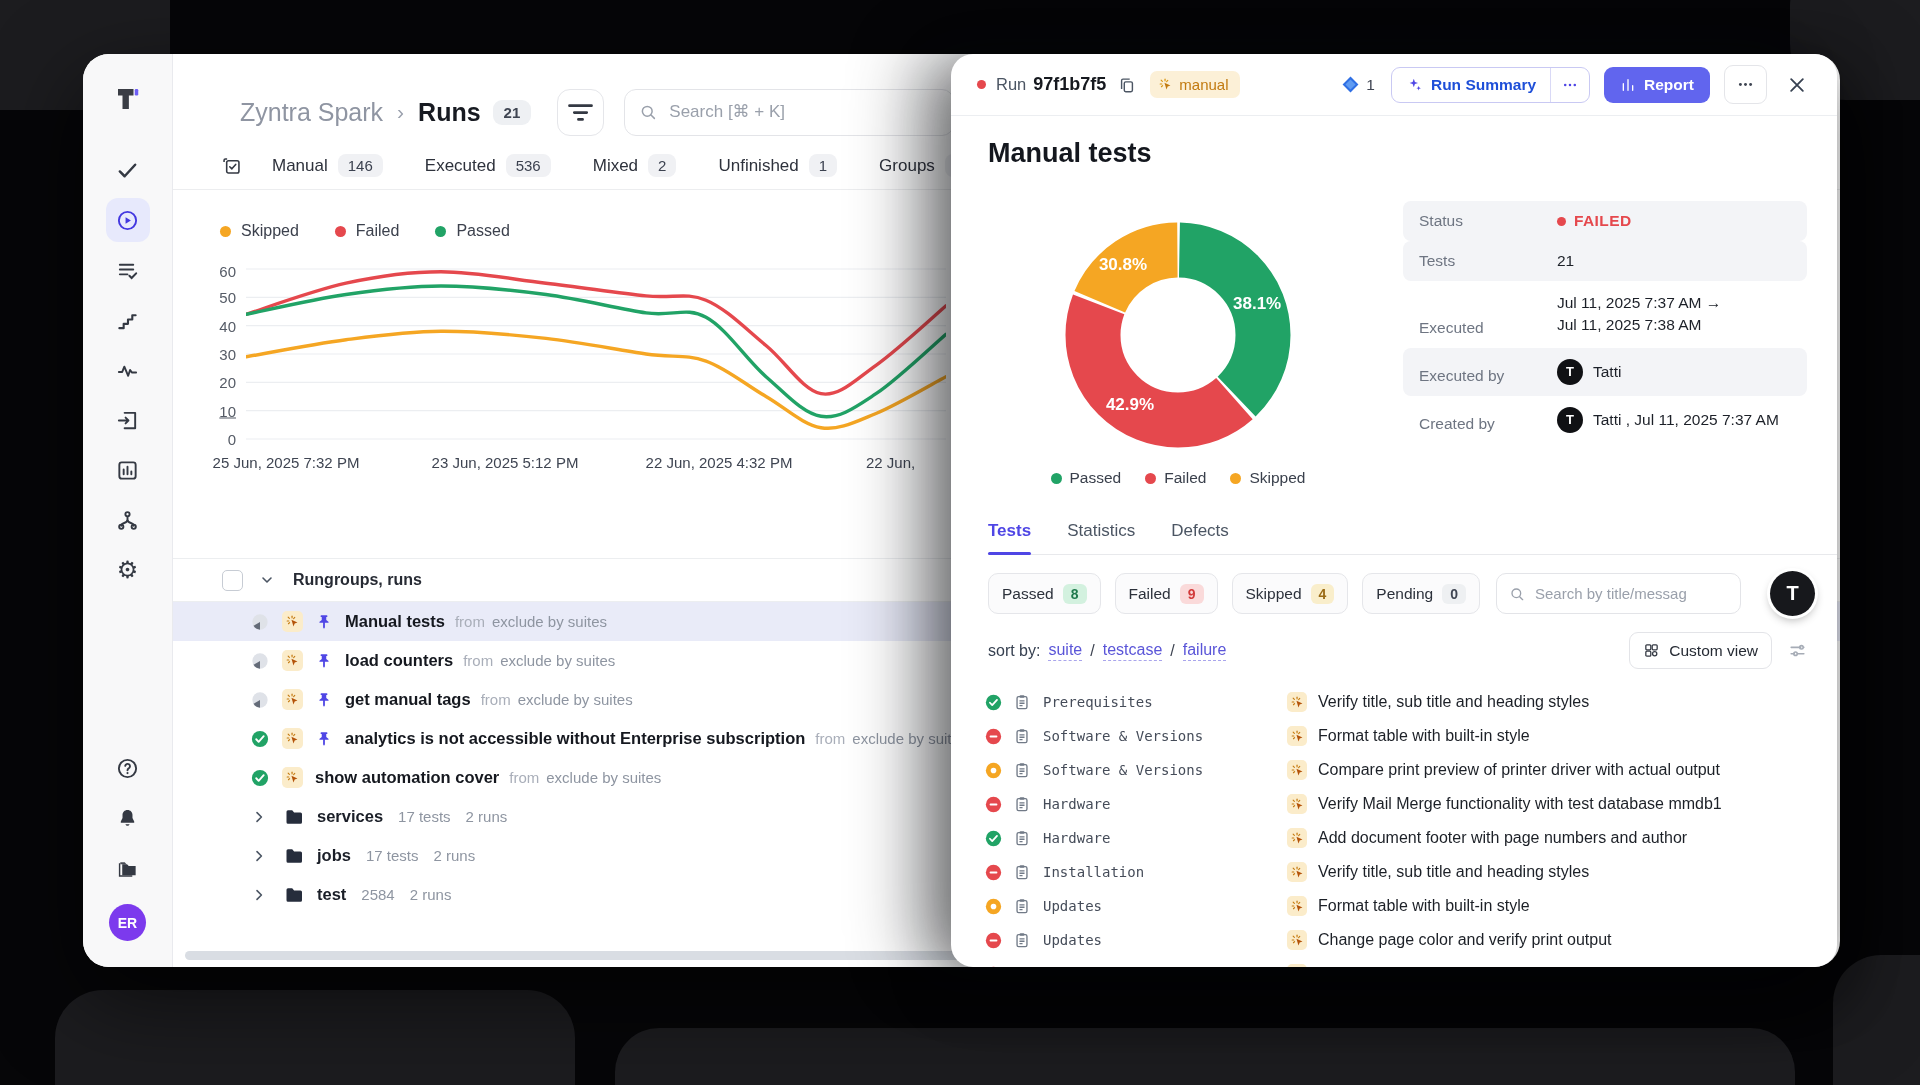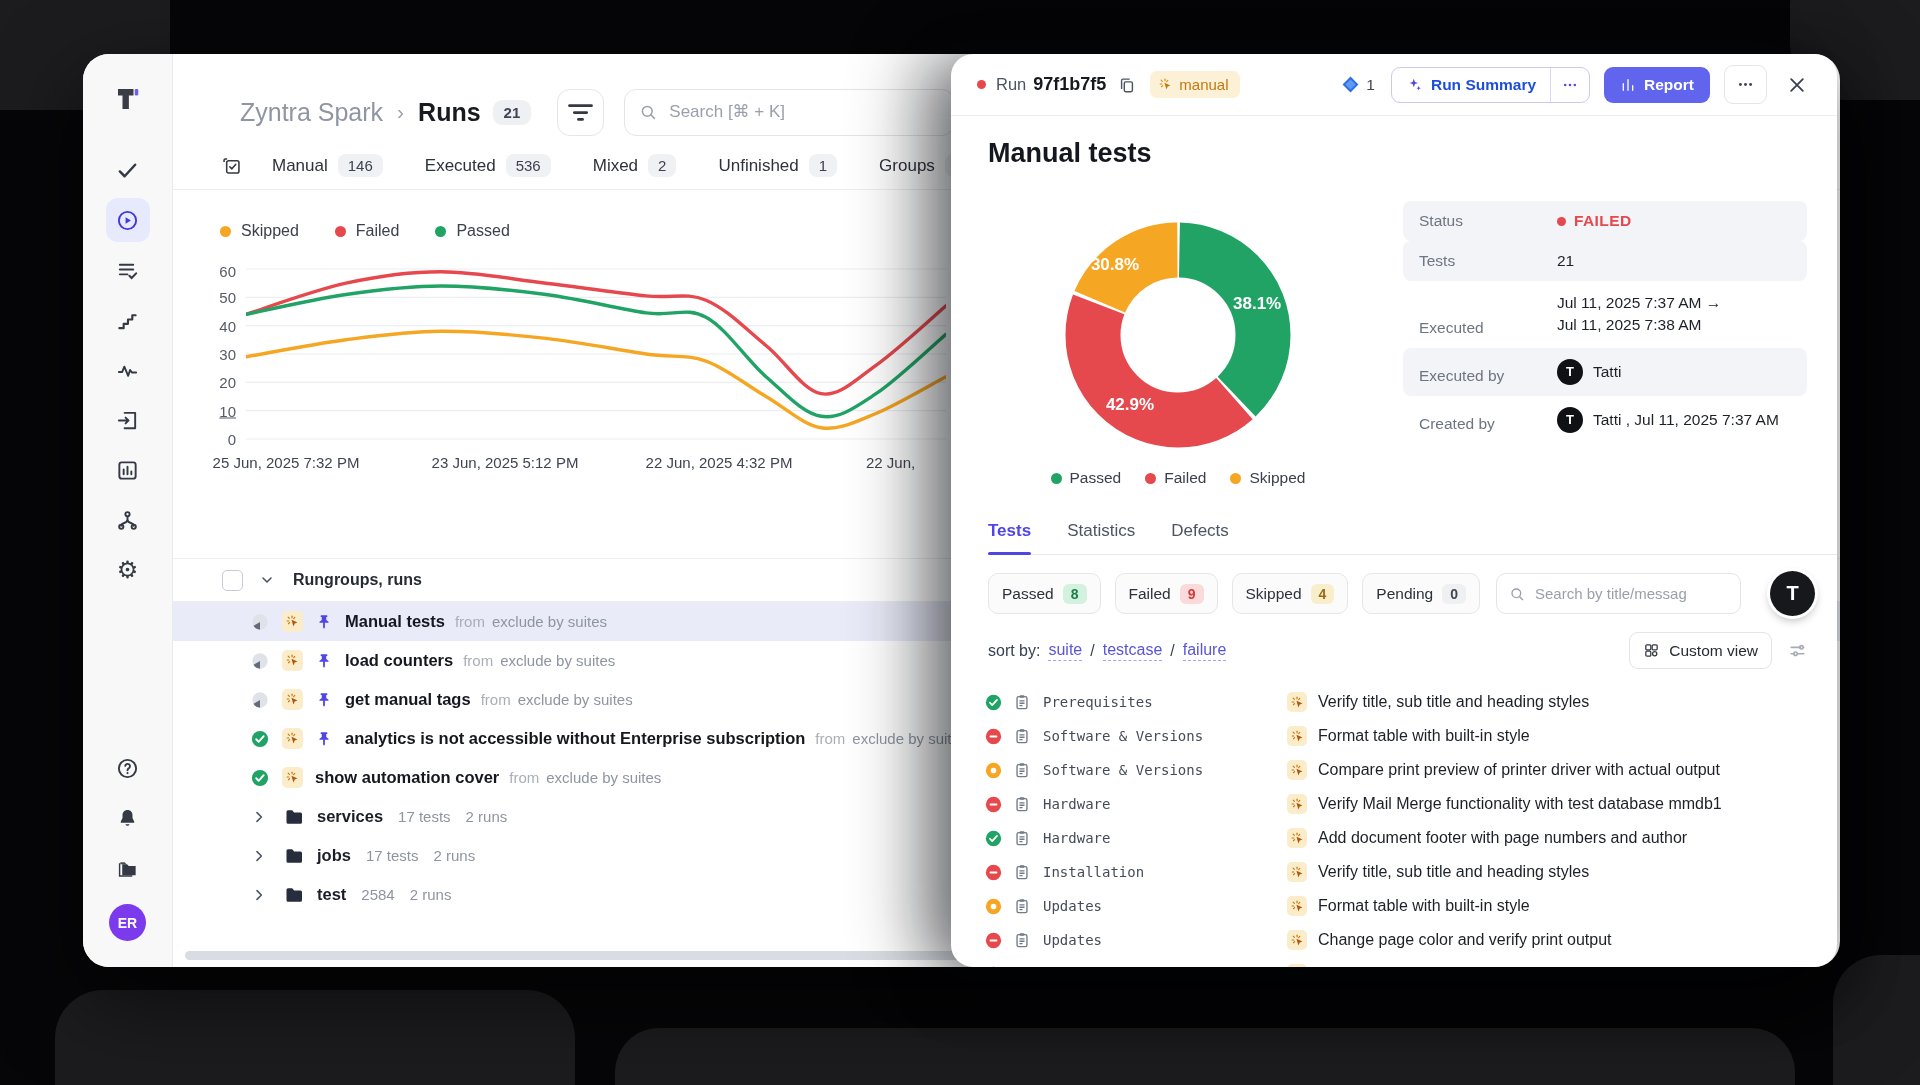--- a/index.html
+++ b/index.html
@@ -646,21 +646,21 @@
           <svg id="donut" width="240" height="240" viewBox="0 0 240 240">
               <g transform="rotate(-90 120 120)">
                 <circle cx="120" cy="120" r="85" fill="none" stroke="#21a366" stroke-width="55" stroke-dasharray="200.5 333.6" stroke-dashoffset="-1.5"></circle>
                 <circle cx="120" cy="120" r="85" fill="none" stroke="#e5484d" stroke-width="55" stroke-dasharray="226.1 308.0" stroke-dashoffset="-205.0"></circle>
                 <circle cx="120" cy="120" r="85" fill="none" stroke="#f5a623" stroke-width="55" stroke-dasharray="98.5 435.6" stroke-dashoffset="-434.1"></circle>
               </g>
             </svg>
           <div id="donut-labels">
               <span class="donut-label" style="left: 199.129px; top: 88.9579px;">38.1%</span>
               <span class="donut-label" style="left: 72.0023px; top: 190.151px;">42.9%</span>
-              <span class="donut-label" style="left: 57px; top: 49.6982px;">30.8%</span>
+              <span class="donut-label" style="left: 65px; top: 49.6982px;">30.8%</span>
             </div>
         </div>
         <div class="donut-legend" id="donut-legend">
             <span class="dl-item">
               <span class="dl-dot" style="background:#21a366"></span>
               <span class="dl-label">Passed</span>
             </span>
             <span class="dl-item">
               <span class="dl-dot" style="background:#e5484d"></span>
               <span class="dl-label">Failed</span>

